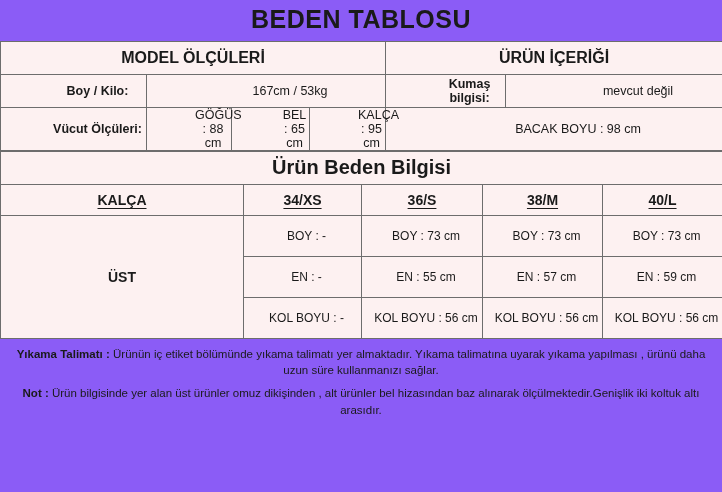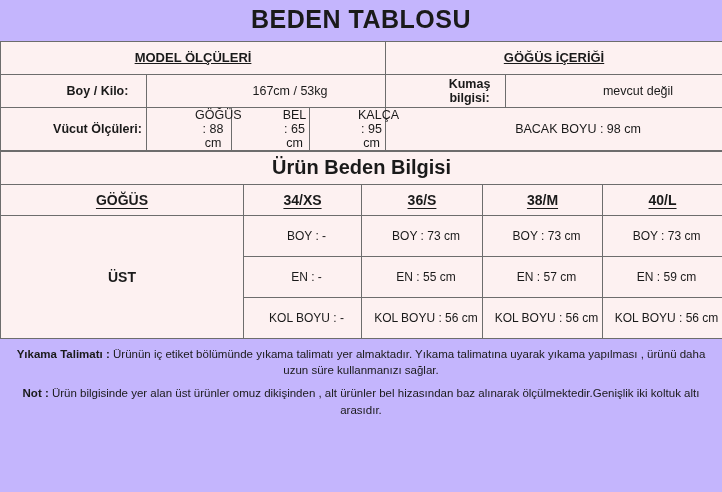--- a/index.html
+++ b/index.html
@@ -11,21 +11,21 @@
     height: 492px;
     background: #fdf1f1;
     font-family: "Liberation Sans", sans-serif;
     color: #1a1a1a;
     overflow: hidden;
   }
   .sheet {
     width: 722px;
     height: 492px;
     box-sizing: border-box;
-    background: #c4b5fd;
+    background: #8b5cf6;
     position: relative;
   }
   .title {
     text-align: center;
     font-size: 25px;
     font-weight: bold;
     letter-spacing: 0.5px;
     padding: 6px 0 7px 0;
     line-height: 1.1;
   }
@@ -37,23 +37,22 @@
   td, th {
     border: 1px solid #6d6d6d;
     padding: 0;
     font-size: 12px;
     text-align: center;
     vertical-align: middle;
     background: #fdf1f1;
   }
   .hdr {
     font-weight: bold;
-    font-size: 13px;
+    font-size: 16px;
     height: 32px;
-    text-decoration: underline;
   }
   .rowcell {
     height: 32px;
     font-size: 12.5px;
     padding-left: 48px;
   }
   .rowlabel {
     font-weight: bold;
     font-size: 12.5px;
   }
@@ -106,21 +105,21 @@
       <col style="width:146px">
       <col style="width:85px">
       <col style="width:78px">
       <col style="width:76px">
       <col style="width:120px">
       <col style="width:217px">
     </colgroup>
     <tbody>
       <tr>
         <td class="hdr" colspan="4">MODEL ÖLÇÜLERİ</td>
-        <td class="hdr" colspan="2">GÖĞÜS İÇERİĞİ</td>
+        <td class="hdr" colspan="2">ÜRÜN İÇERİĞİ</td>
       </tr>
       <tr>
         <td class="rowcell rowlabel">Boy / Kilo:</td>
         <td class="rowcell" colspan="3">167cm / 53kg</td>
         <td class="rowcell rowlabel">Kumaş bilgisi:</td>
         <td class="rowcell">mevcut değil</td>
       </tr>
       <tr>
         <td class="rowcell rowlabel">Vücut Ölçüleri:</td>
         <td class="rowcell">GÖĞÜS : 88 cm</td>
@@ -137,21 +136,21 @@
       <col style="width:118px">
       <col style="width:121px">
       <col style="width:120px">
       <col style="width:120px">
     </colgroup>
     <tbody>
       <tr>
         <td class="sectiontitle" colspan="5">Ürün Beden Bilgisi</td>
       </tr>
       <tr>
-        <td class="prodhdr"><span class="u">GÖĞÜS</span></td>
+        <td class="prodhdr"><span class="u">KALÇA</span></td>
         <td class="prodhdr"><span class="u">34/XS</span></td>
         <td class="prodhdr"><span class="u">36/S</span></td>
         <td class="prodhdr"><span class="u">38/M</span></td>
         <td class="prodhdr"><span class="u">40/L</span></td>
       </tr>
       <tr>
         <td class="prodname" rowspan="3">ÜST</td>
         <td class="measure">BOY : -</td>
         <td class="measure">BOY : 73 cm</td>
         <td class="measure">BOY : 73 cm</td>

